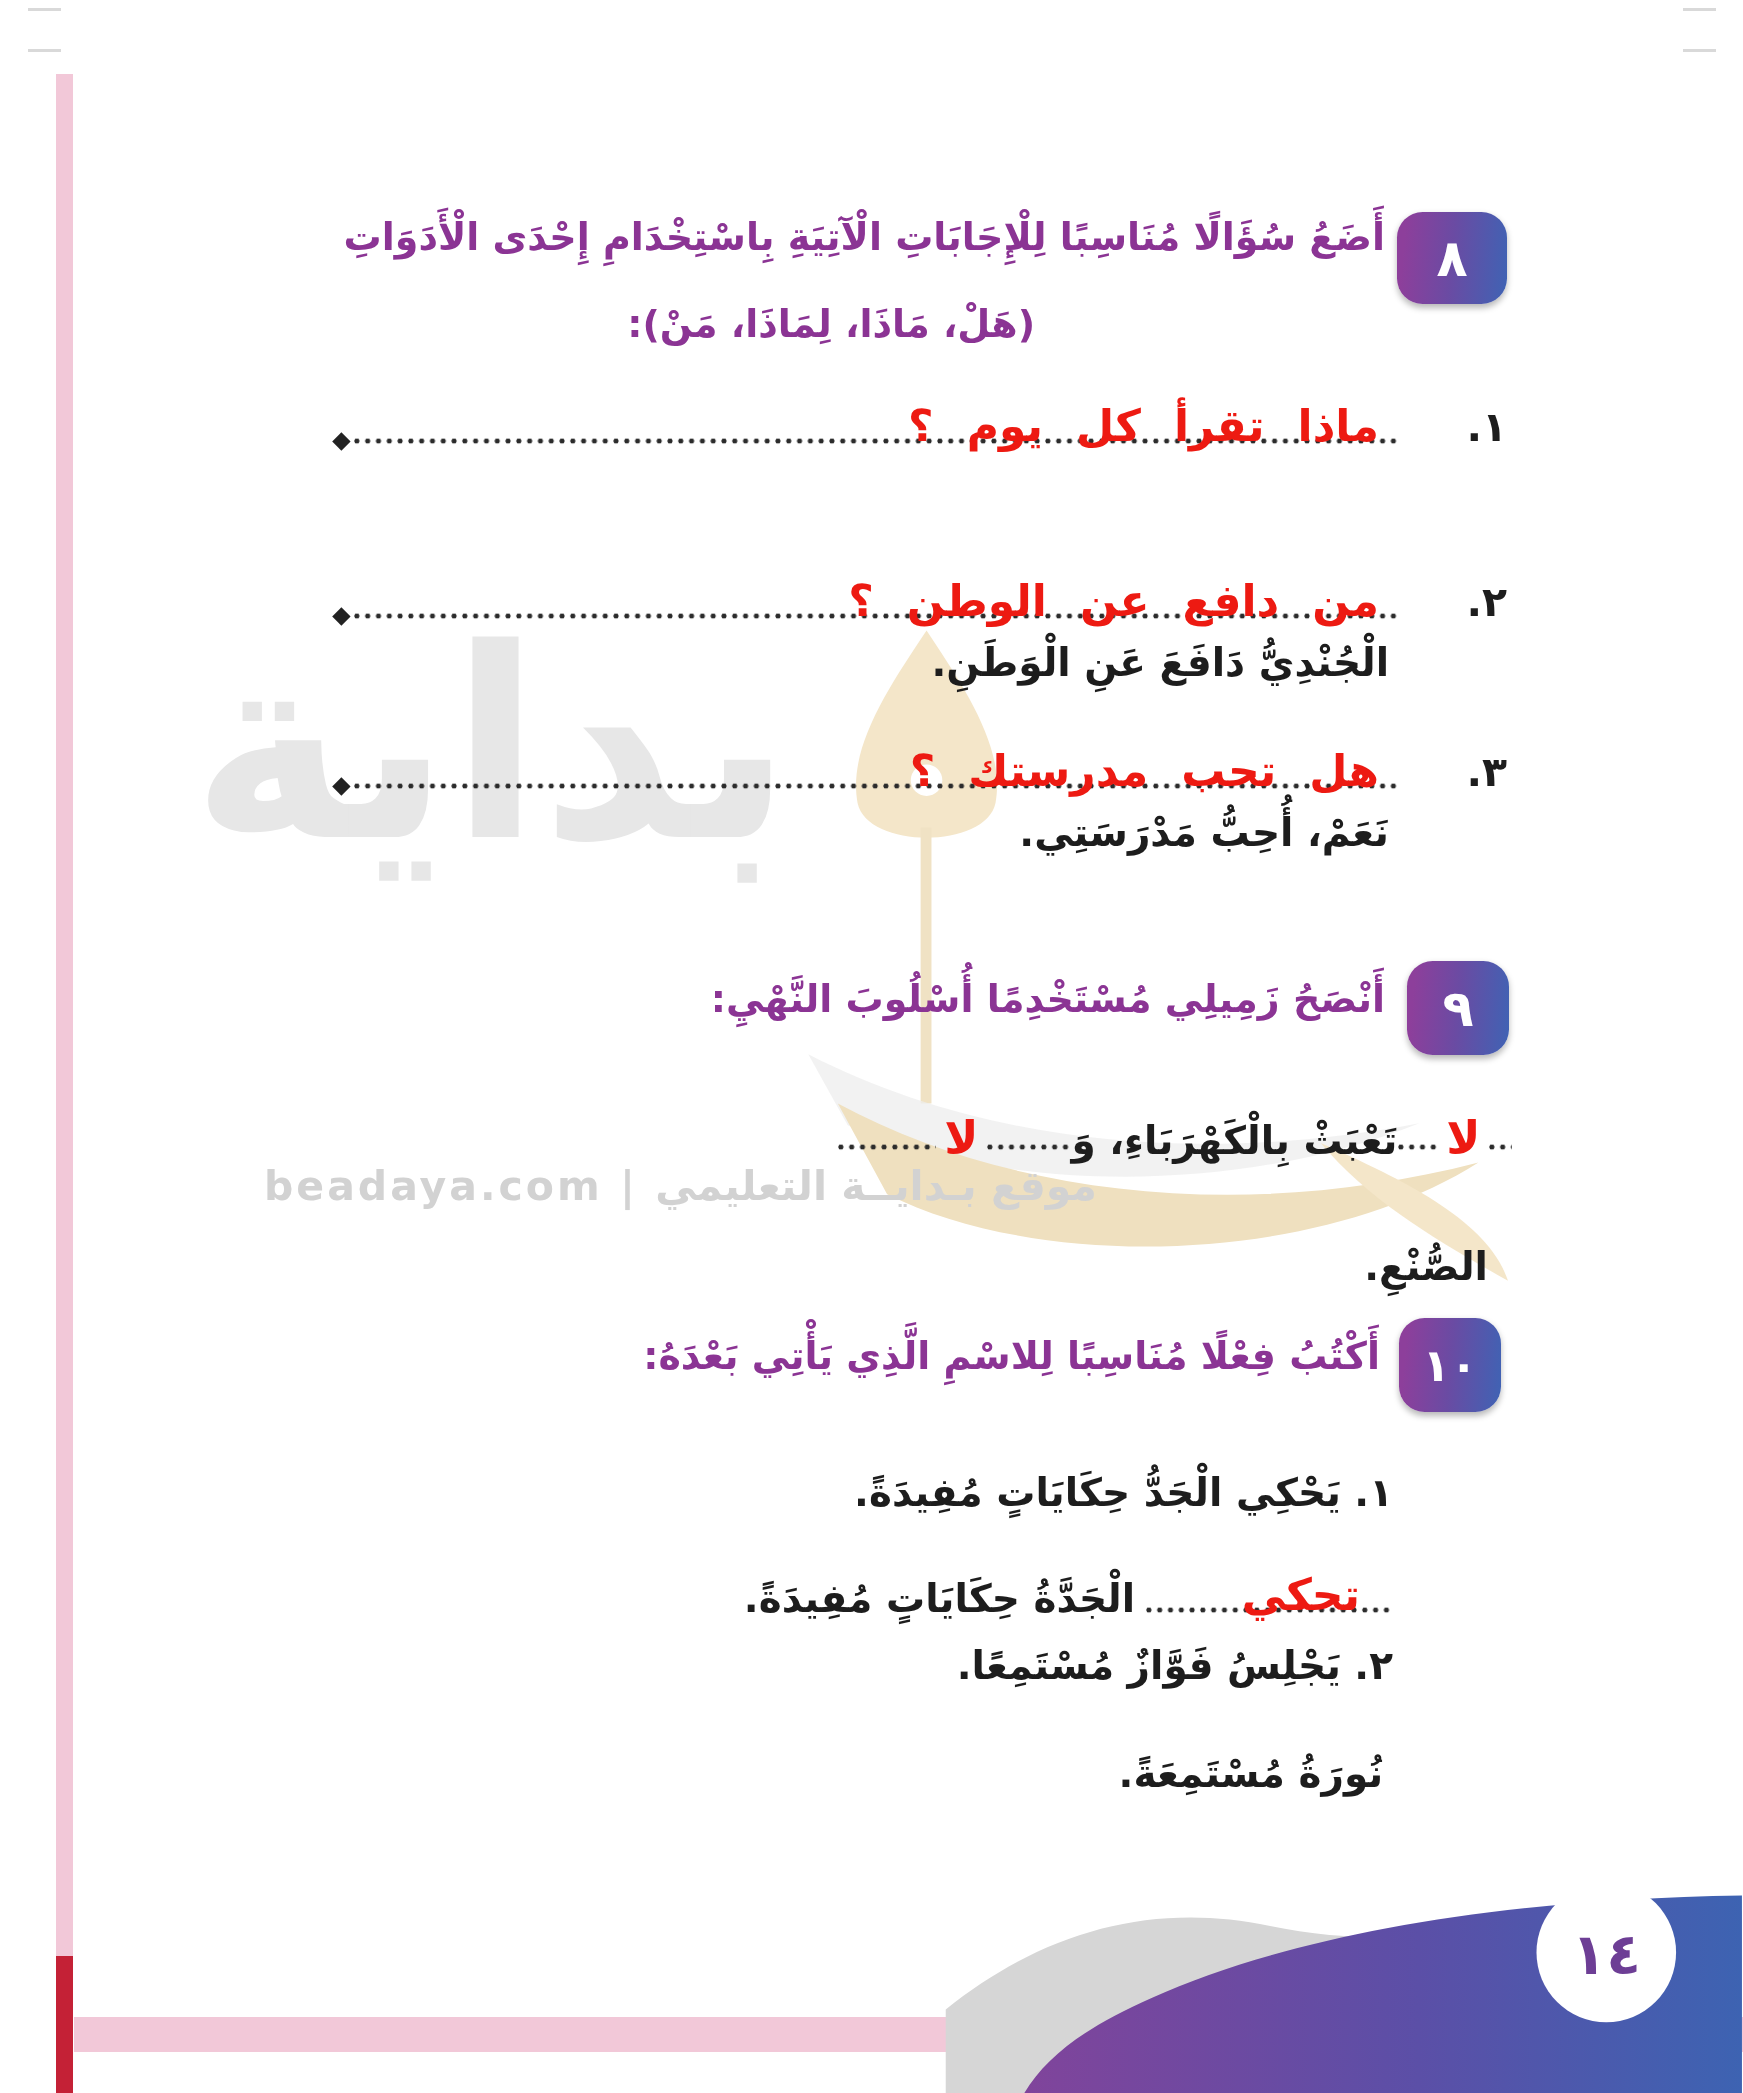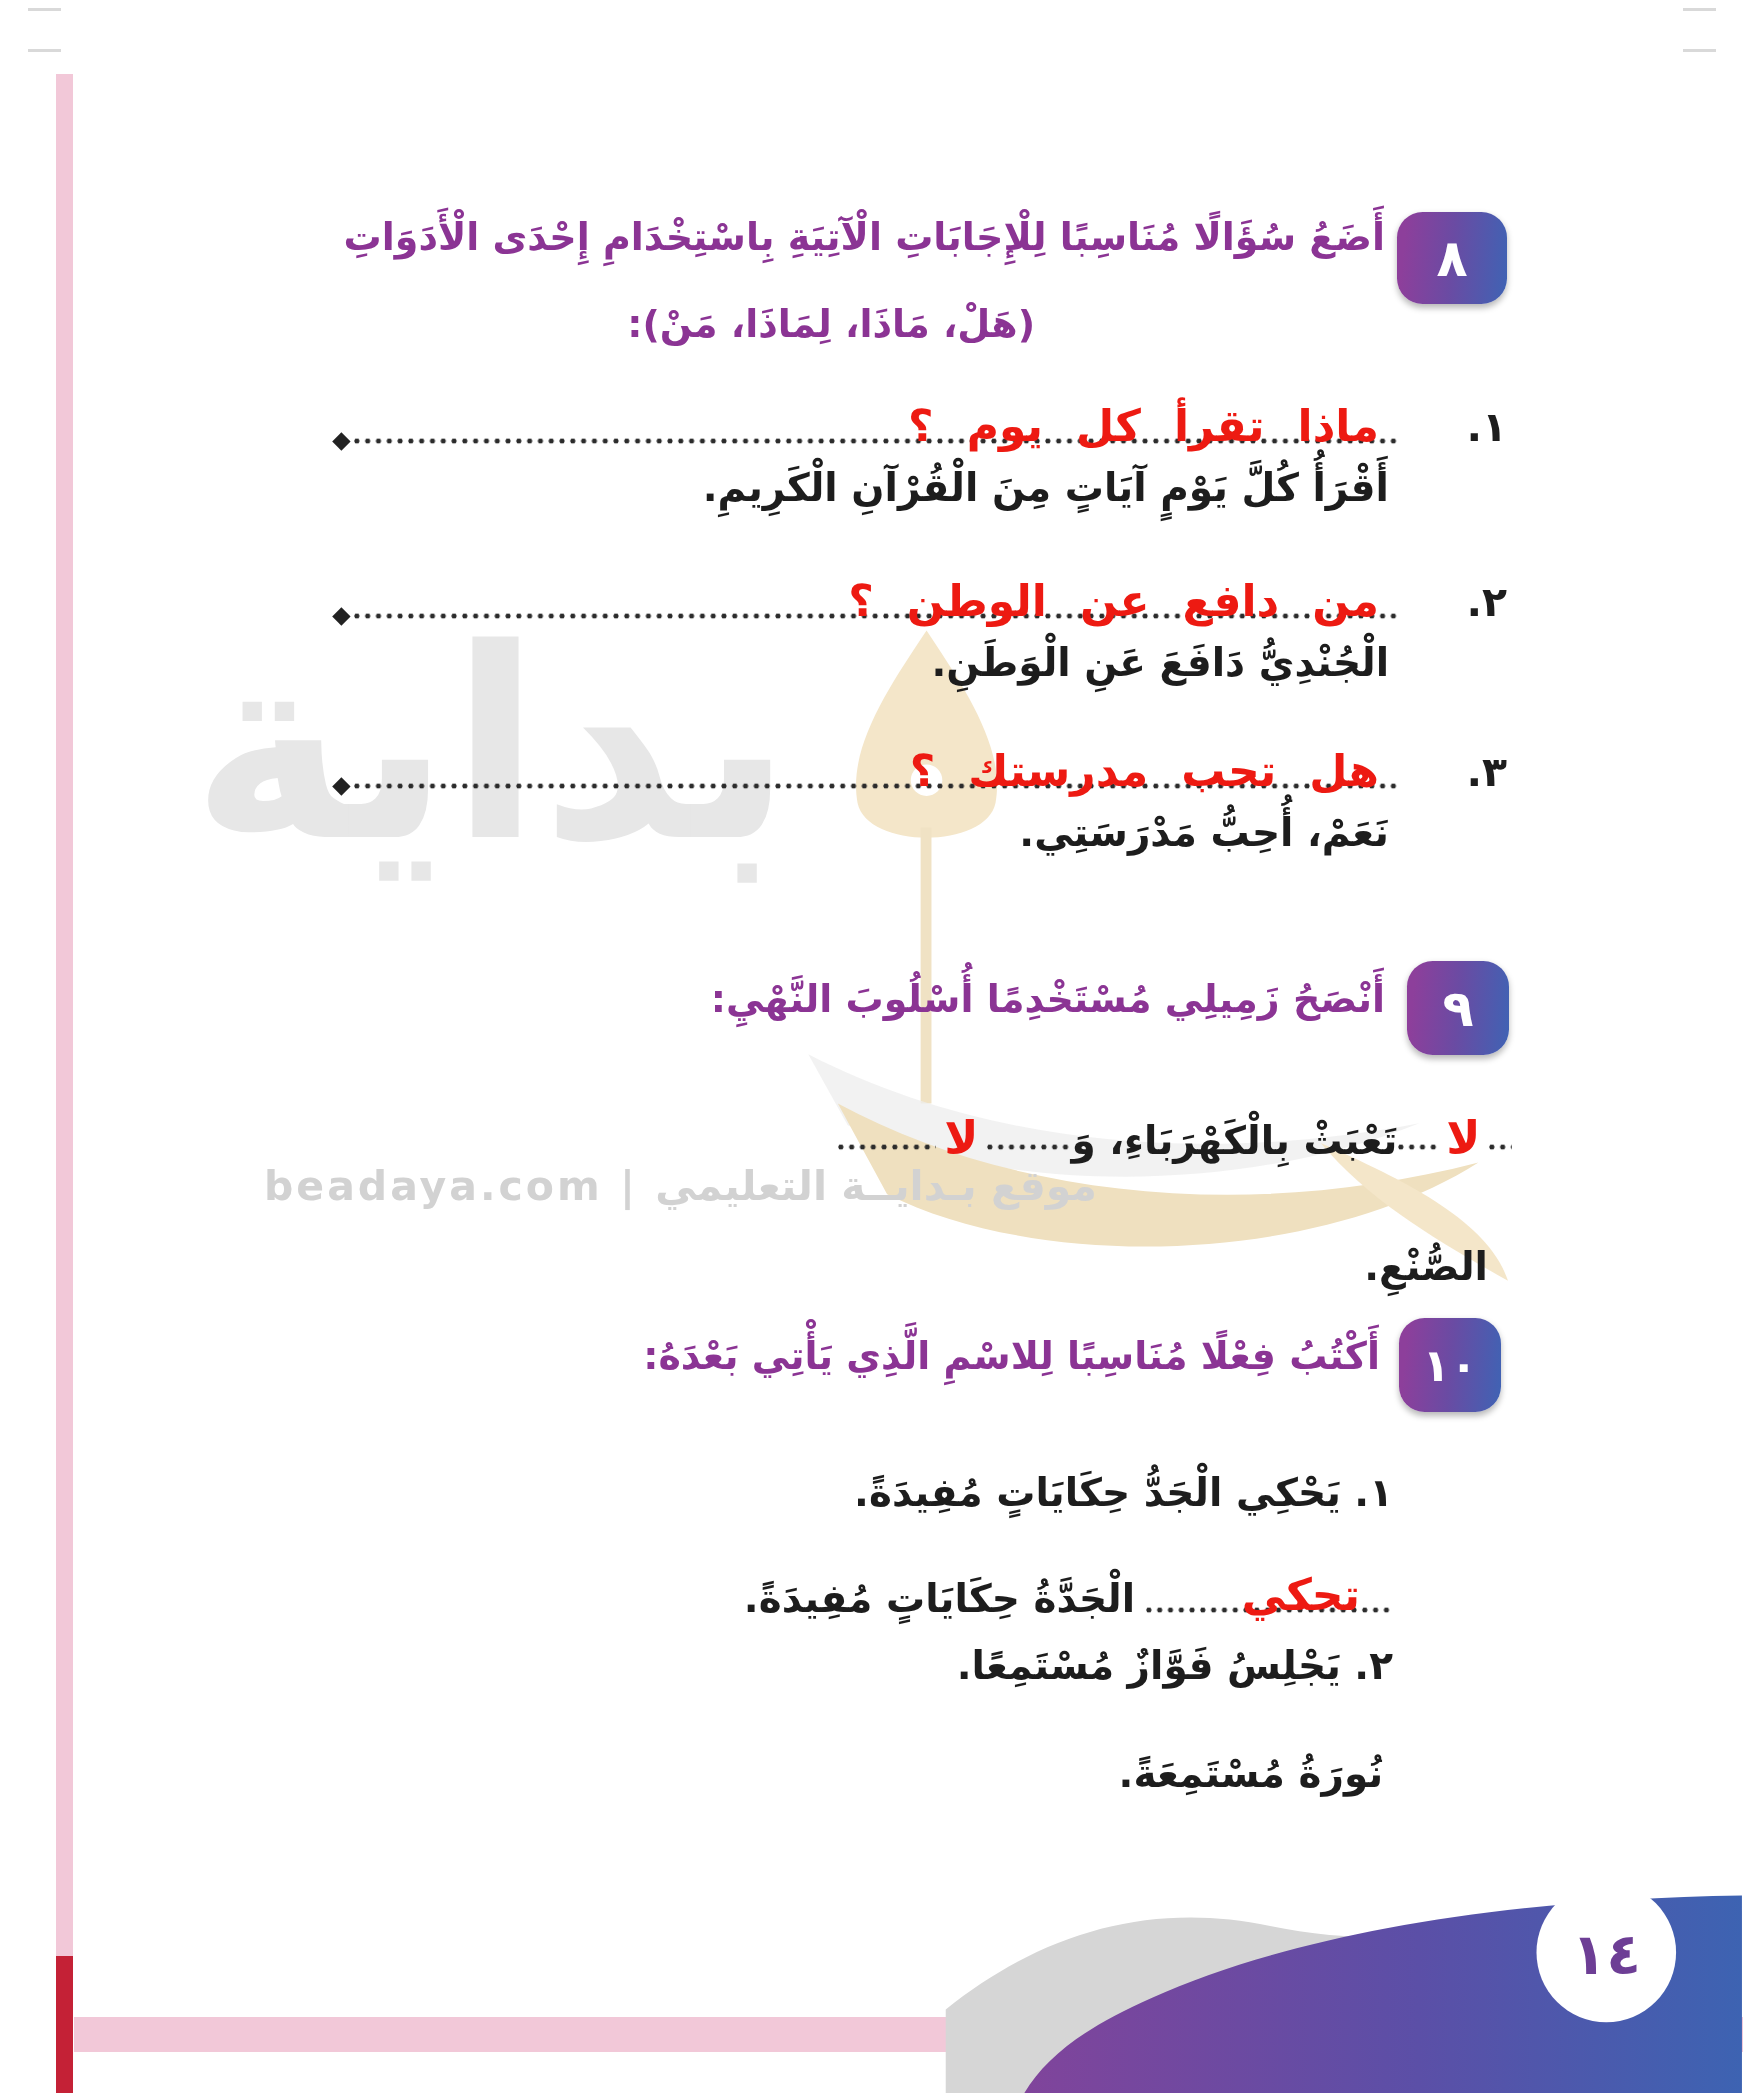--- a/index.html
+++ b/index.html
@@ -102,21 +102,20 @@
   <div class="badge badge-q8">٨</div>
   <div class="ptitle" style="right:709px; top:296px;">(هَلْ، مَاذَا، لِمَاذَا، مَنْ):</div>
   <div class="ptitle" style="right:359px; top:209px;">أَضَعُ سُؤَالًا مُنَاسِبًا لِلْإِجَابَاتِ الْآتِيَةِ بِاسْتِخْدَامِ إِحْدَى الْأَدَوَاتِ</div>
 
   <div class="q8row" style="top:386px;">
     <div class="dotline"></div>
     <div class="diamond"></div>
     <span class="num">١.</span>
     <span class="redq redtx">ماذا تقرأ كل يوم ؟</span>
   </div>
-  <div class="black" style="right:355px; top:459px;">أَقْرَأُ كُلَّ يَوْمٍ آيَاتٍ مِنَ الْقُرْآنِ الْكَرِيمِ.</div>
 
   <div class="q8row" style="top:561px;">
     <div class="dotline"></div>
     <div class="diamond"></div>
     <span class="num">٢.</span>
     <span class="redq redtx">من دافع عن الوطن ؟</span>
   </div>
   <div class="black" style="right:355px; top:634px;">الْجُنْدِيُّ دَافَعَ عَنِ الْوَطَنِ.</div>
 
   <div class="q8row" style="top:731px;">

